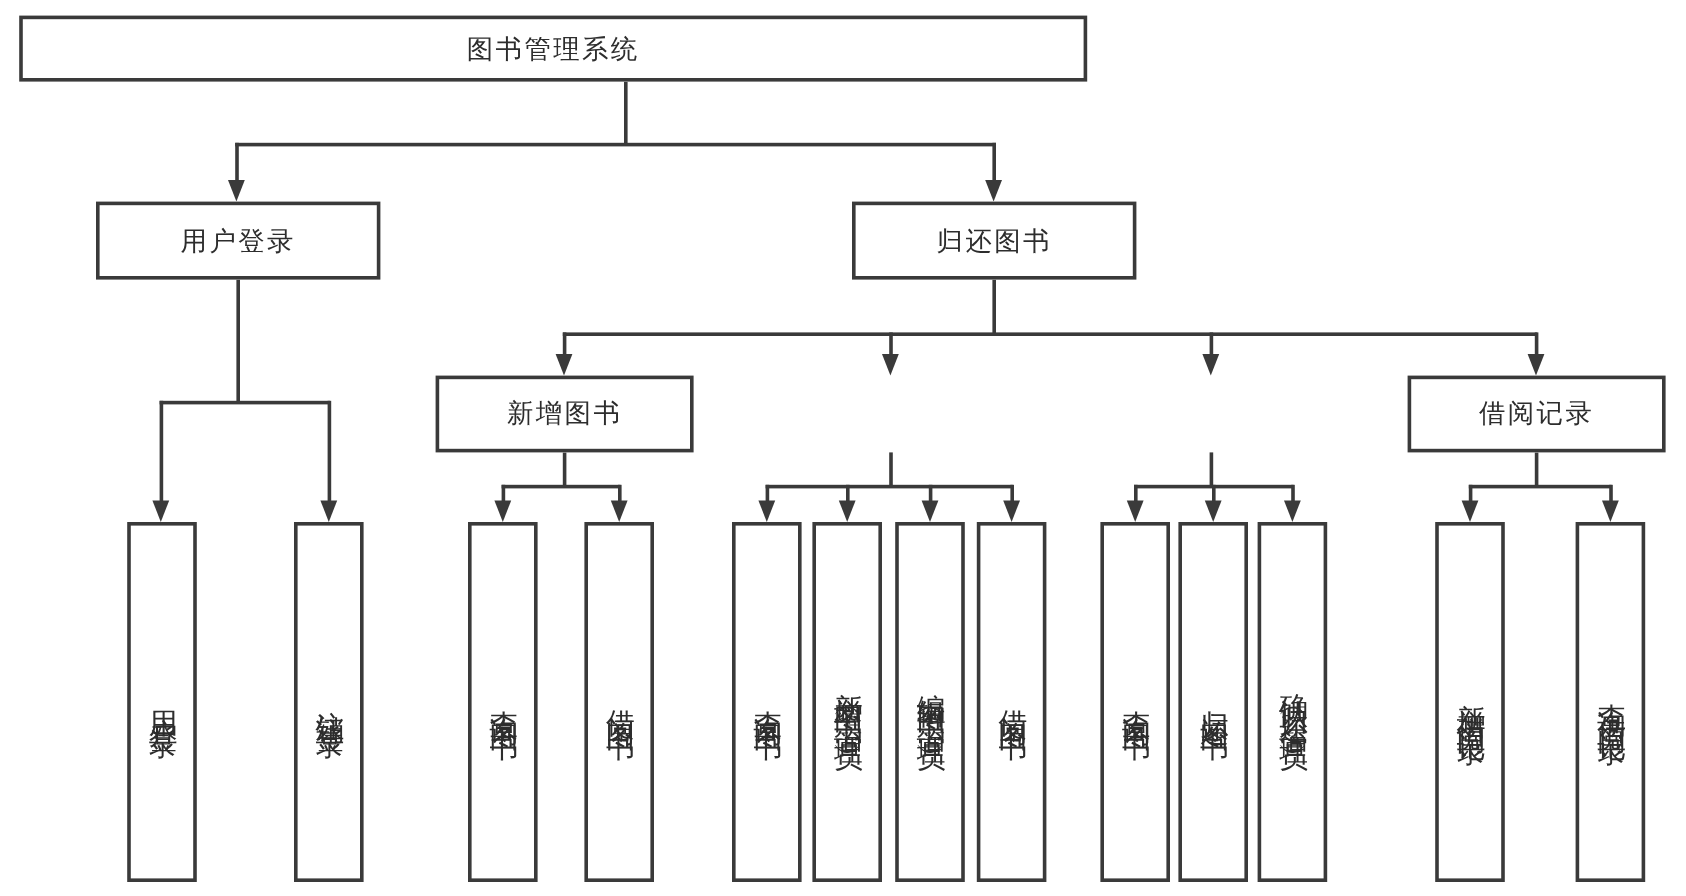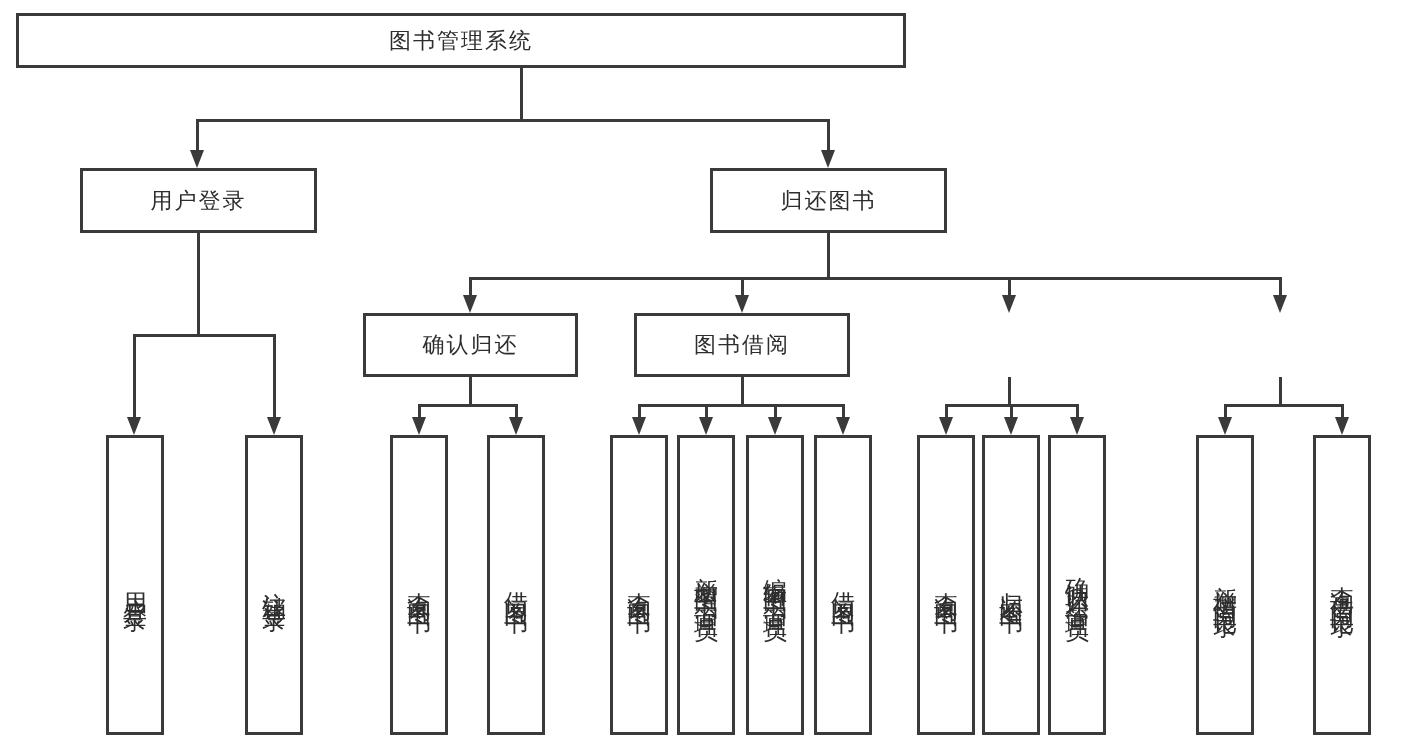--- a/index.html
+++ b/index.html
@@ -85,24 +85,24 @@
   <div class="vl" style="left:469px;top:277px;height:22px"></div>
   <div class="vl" style="left:741px;top:277px;height:22px"></div>
   <div class="vl" style="left:1008px;top:277px;height:22px"></div>
   <div class="vl" style="left:1279px;top:277px;height:22px"></div>
   <div class="ar" style="left:463px;top:295px"></div>
   <div class="ar" style="left:735px;top:295px"></div>
   <div class="ar" style="left:1002px;top:295px"></div>
   <div class="ar" style="left:1273px;top:295px"></div>
 
   <div class="node h" style="left:363px;top:313px;width:215px;height:64px">
-    <span>确认归还</span>
+    <span>新增图书</span>
   </div>
-  <div class="node h" style="left:634px;top:313px;width:216px;height:64px">
-    <span>图书借阅</span>
+  <div class="node h" style="left:1173px;top:313px;width:215px;height:64px">
+    <span>借阅记录</span>
   </div>
 
   <div class="vl" style="left:469px;top:377px;height:28px"></div>
   <div class="hl" style="left:418px;top:404px;width:99px"></div>
   <div class="vl" style="left:418px;top:404px;height:16px"></div>
   <div class="vl" style="left:515px;top:404px;height:16px"></div>
   <div class="ar" style="left:412px;top:417px"></div>
   <div class="ar" style="left:509px;top:417px"></div>
 
   <div class="vl" style="left:741px;top:377px;height:28px"></div>

